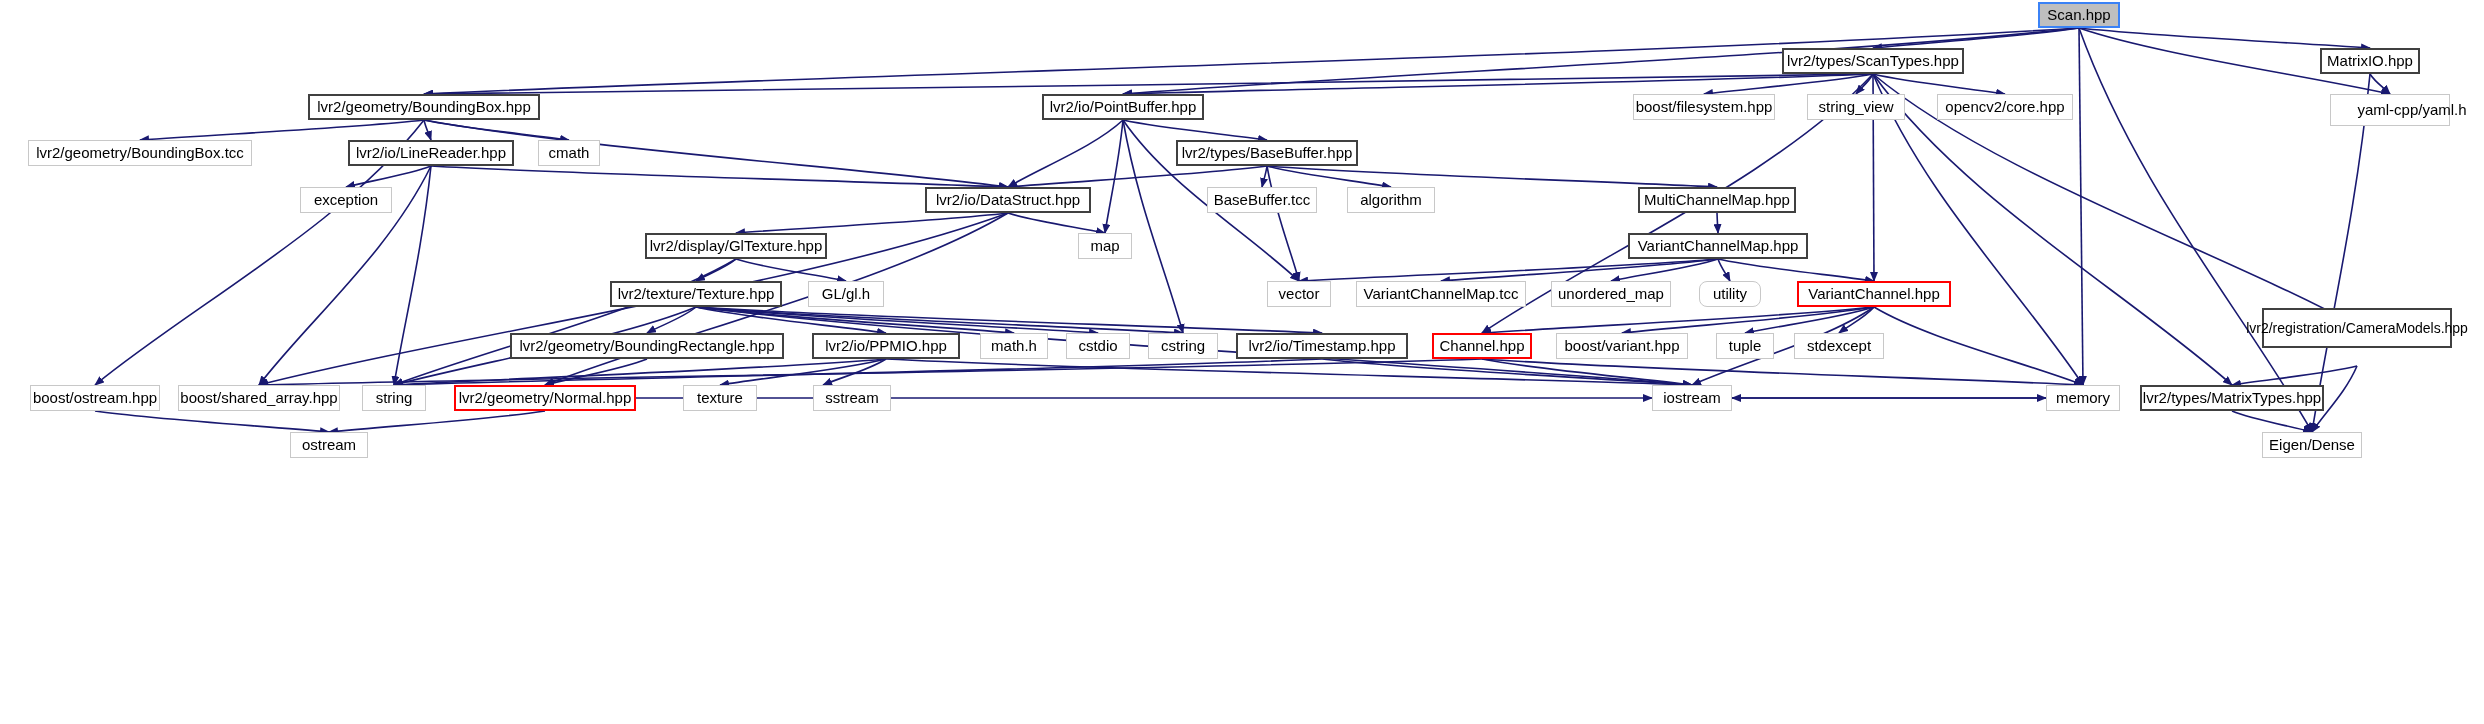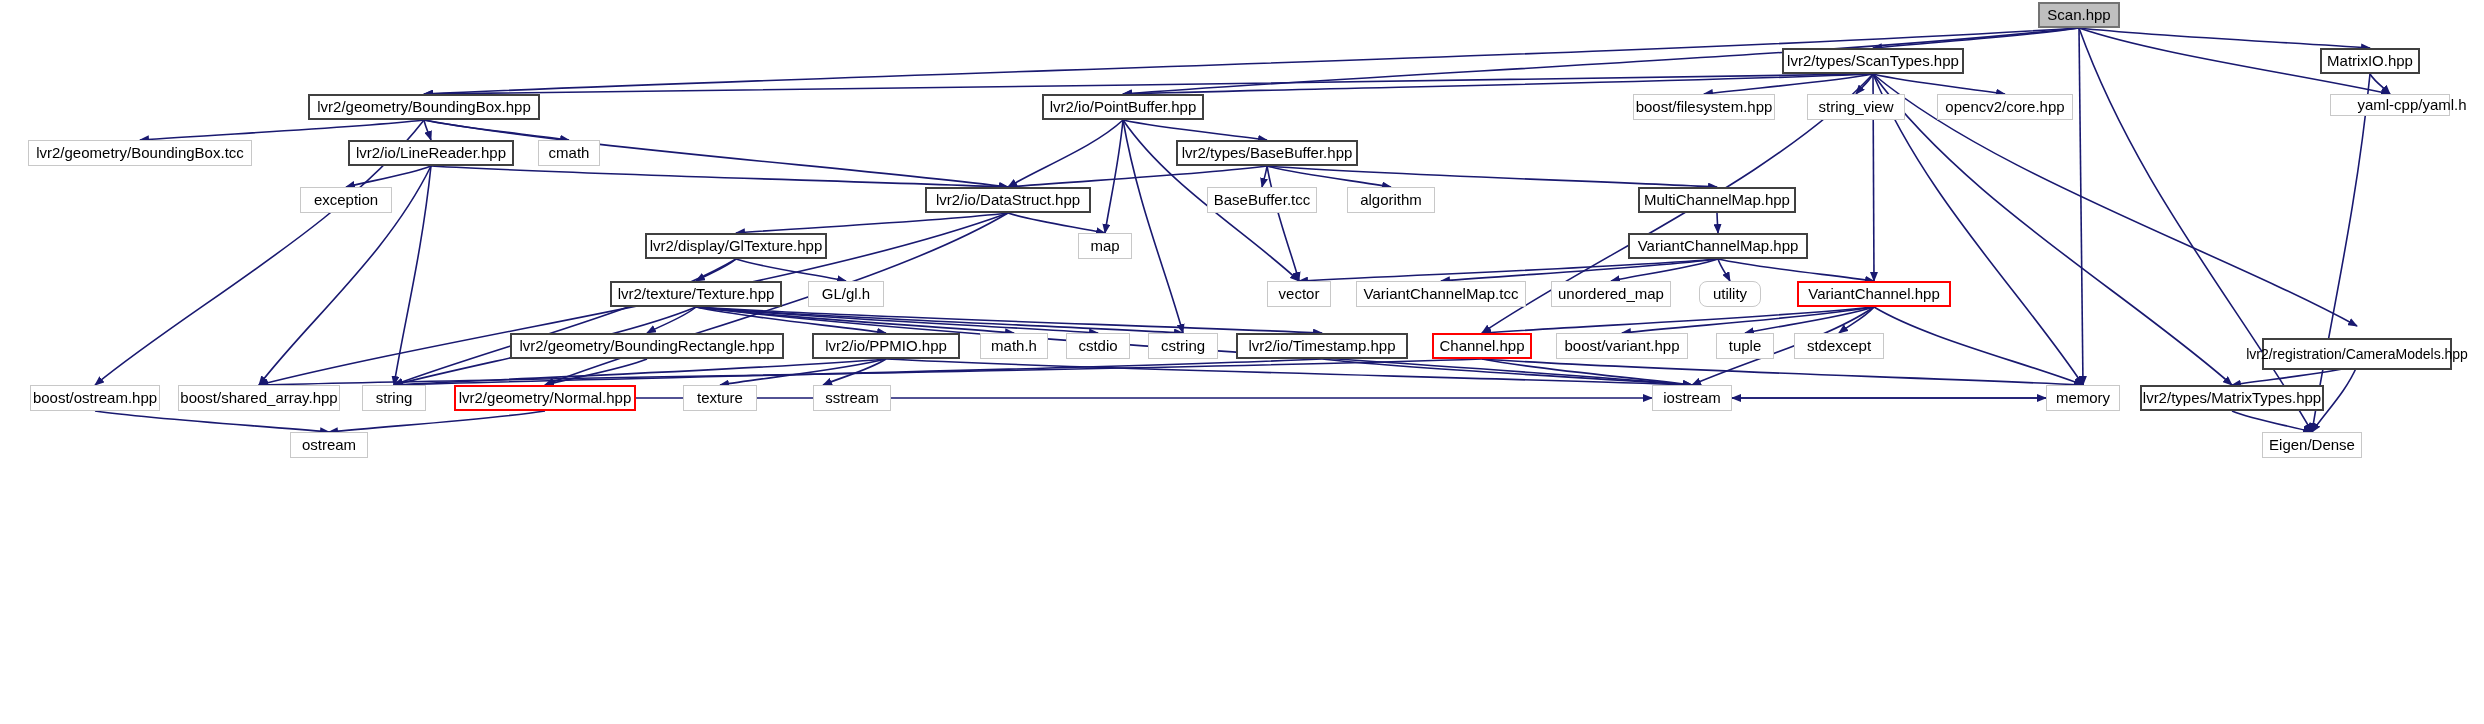--- a/index.html
+++ b/index.html
@@ -23,21 +23,21 @@
     font-size:15px;
     line-height:1.05;
     color:#000000;
     background:#ffffff;
     border:1px solid #c8c8c8;
     white-space:nowrap;
     z-index:5;
   }
   .node.strong{border:2px solid #404040;}
   .node.red{border:2px solid #ff0000;}
-  .node.root{background:#bfbfbf;border:2px solid #737373;}
+  .node.root{background:#bfbfbf;border:2px solid #3b82f6;}
   .node.wrap{white-space:normal;line-height:1.15;font-size:14px;}
 </style>
 </head>
 <body>
 
 <div id="graph">
   <svg id="edges" viewBox="0 0 2484 724" xmlns="http://www.w3.org/2000/svg">
     <defs>
       <marker id="ah" markerWidth="10" markerHeight="8" refX="9" refY="4" orient="auto" markerUnits="userSpaceOnUse">
         <path d="M0,0 L10,4 L0,8 z" fill="#191970"></path>
@@ -147,21 +147,21 @@
       </div>
       <div class="node" style="left: 1633px; top: 94px; width: 142px; height: 26px;">
         <span>boost/filesystem.hpp</span>
       </div>
       <div class="node" style="left: 1807px; top: 94px; width: 98px; height: 26px;">
         <span>string_view</span>
       </div>
       <div class="node" style="left: 1937px; top: 94px; width: 136px; height: 26px;">
         <span>opencv2/core.hpp</span>
       </div>
-      <div class="node" style="left: 2330px; top: 94px; width: 120px; height: 22px; padding-left: 44px;">
+      <div class="node" style="left: 2330px; top: 94px; width: 120px; height: 32px; padding-left: 44px;">
         <span>yaml-cpp/yaml.h</span>
       </div>
       <div class="node" style="left: 28px; top: 140px; width: 224px; height: 26px;">
         <span>lvr2/geometry/BoundingBox.tcc</span>
       </div>
       <div class="node strong" style="left: 348px; top: 140px; width: 166px; height: 26px;">
         <span>lvr2/io/LineReader.hpp</span>
       </div>
       <div class="node" style="left: 538px; top: 140px; width: 62px; height: 26px;">
         <span>cmath</span>
@@ -237,21 +237,21 @@
       </div>
       <div class="node" style="left: 1556px; top: 333px; width: 132px; height: 26px;">
         <span>boost/variant.hpp</span>
       </div>
       <div class="node" style="left: 1716px; top: 333px; width: 58px; height: 26px;">
         <span>tuple</span>
       </div>
       <div class="node" style="left: 1794px; top: 333px; width: 90px; height: 26px;">
         <span>stdexcept</span>
       </div>
-      <div class="node strong wrap" style="left: 2262px; top: 338px; width: 190px; height: 32px;">
+      <div class="node strong wrap" style="left: 2262px; top: 308px; width: 190px; height: 40px;">
         <span>lvr2/registration/CameraModels.hpp</span>
       </div>
       <div class="node" style="left: 30px; top: 385px; width: 130px; height: 26px;">
         <span>boost/ostream.hpp</span>
       </div>
       <div class="node" style="left: 178px; top: 385px; width: 162px; height: 26px;">
         <span>boost/shared_array.hpp</span>
       </div>
       <div class="node" style="left: 362px; top: 385px; width: 64px; height: 26px; text-align: right;">
         <span>string</span>

